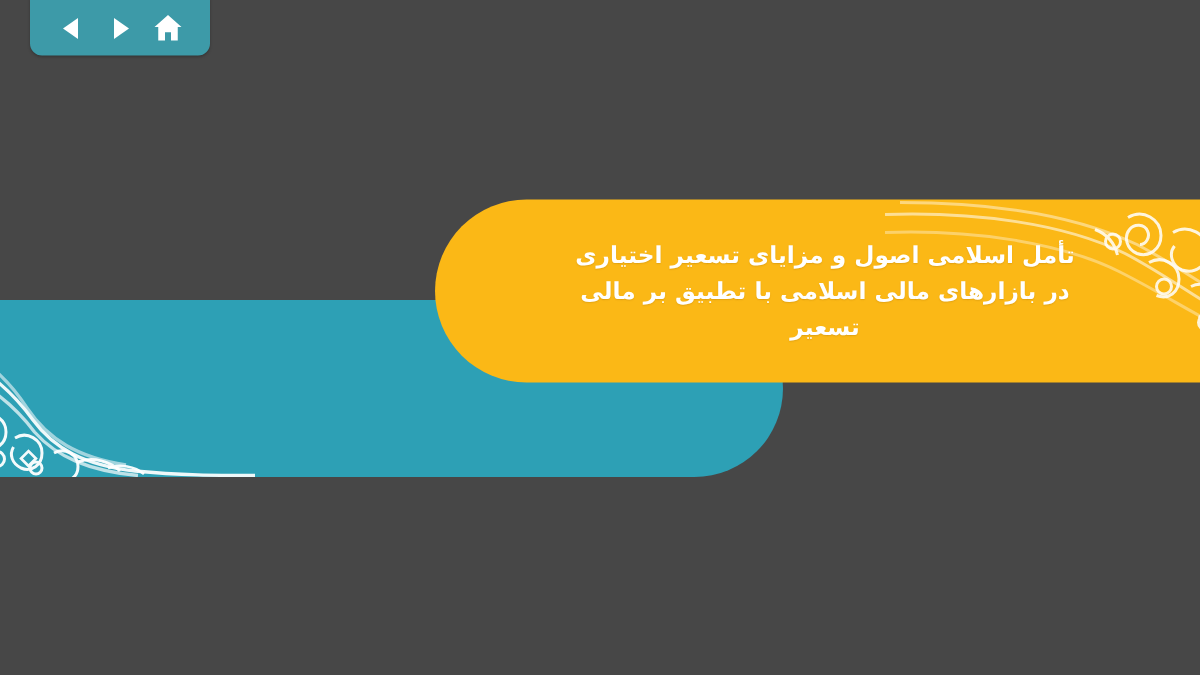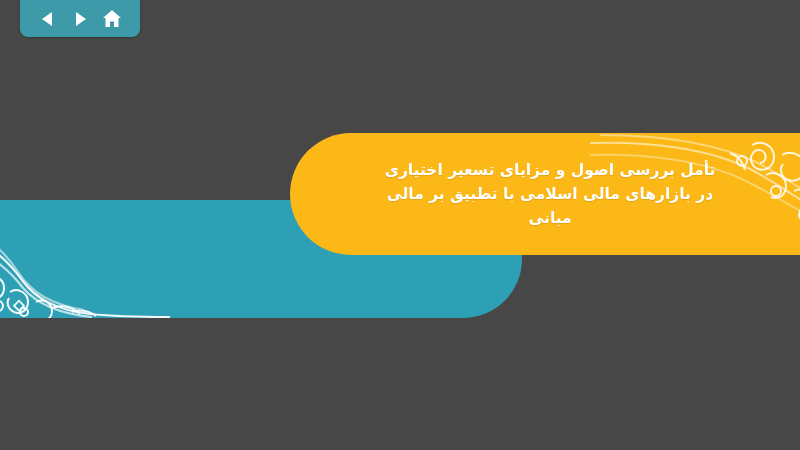--- a/index.html
+++ b/index.html
@@ -151,23 +151,23 @@
         <circle cx="186" cy="58" r="5"></circle>
         <circle cx="214" cy="82" r="5"></circle>
         <circle cx="242" cy="54" r="4"></circle>
         <path d="M236 6 c8 2 14 9 15 18"></path>
         <path d="M248 18 c6 3 10 9 11 16"></path>
         <path d="M140 20 c8 3 13 9 15 17"></path>
       </g>
     </svg>
 
     <h1 class="title">
-      <span class="title-line">تأمل بررسی اصول و مزایای تسعیر اختیاری</span>
+      <span class="title-line">تأمل اسلامی اصول و مزایای تسعیر اختیاری</span>
       <span class="title-line">در بازارهای مالی اسلامی با تطبیق بر مالی</span>
-      <span class="title-line">مبانی</span>
+      <span class="title-line">تسعیر</span>
     </h1>
   </div>
 
   <div class="navbar">
     <div class="nav-btn">
       <svg width="20" height="20" viewBox="0 0 20 20">
         <path d="M14 3 L14 17 L4 10 Z" fill="#ffffff"></path>
       </svg>
     </div>
     <div class="nav-btn">

